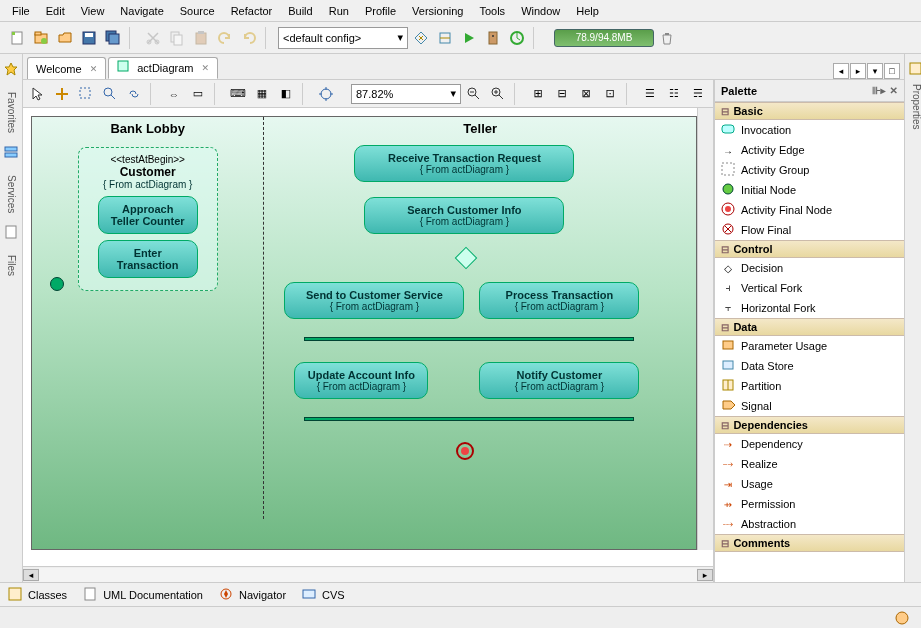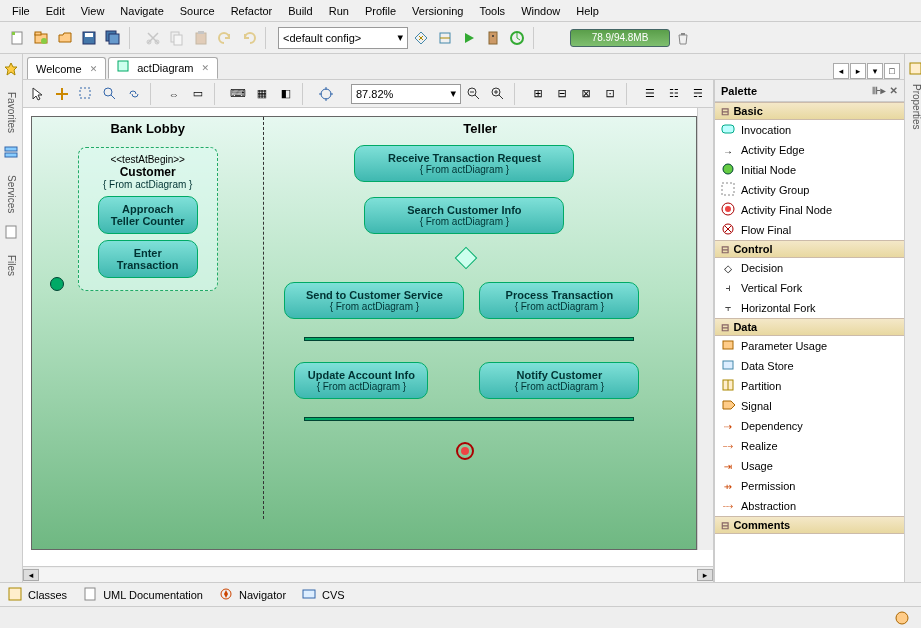--- a/index.html
+++ b/index.html
@@ -8,21 +8,21 @@
   
   .menubar { height: 22px; background: #f0f0f0; display: flex; align-items: center; padding: 0 4px; border-bottom: 1px solid #ccc; }
   .menubar span { padding: 3px 8px; cursor: default; }
   
   
   .toolbar { height: 32px; background: #f0f0f0; display: flex; align-items: center; padding: 2px 6px; border-bottom: 1px solid #ccc; gap: 2px; }
   .tbtn { width: 22px; height: 22px; display: inline-flex; align-items: center; justify-content: center; border: 1px solid transparent; border-radius: 2px; cursor: pointer; }
   .tsep { width: 8px; height: 22px; border-left: 1px solid #ccc; margin: 0 3px; }
   .configbox { height: 22px; width: 130px; border: 1px solid #999; background: #fff; display: inline-flex; align-items: center; padding: 0 4px; font-size: 11px; }
   .configbox .dd { margin-left: auto; }
-  .membar { width: 100px; height: 18px; background: linear-gradient(#5a9e4a,#7fbf6f); border: 1px solid #466; border-radius: 3px; color: #fff; font-size: 10px; display: flex; align-items: center; justify-content: center; margin-left: 24px; }
+  .membar { width: 100px; height: 18px; background: linear-gradient(#5a9e4a,#7fbf6f); border: 1px solid #466; border-radius: 3px; color: #fff; font-size: 10px; display: flex; align-items: center; justify-content: center; margin-left: 8px; }
   
   
   .main { display: flex; height: 528px; }
   .leftrail { width: 24px; background: #eee; border-right: 1px solid #ccc; display: flex; flex-direction: column; align-items: center; padding-top: 4px; gap: 8px; }
   .rightrail { width: 24px; background: #eee; border-left: 1px solid #ccc; display: flex; flex-direction: column; align-items: center; padding-top: 4px; }
   .rail-lbl { writing-mode: vertical-rl; font-size: 10px; color: #555; margin-top: 4px; cursor: pointer; }
   
   .center { flex: 1; display: flex; flex-direction: column; }
   .tabbar { height: 26px; background: #eee; display: flex; align-items: flex-end; padding: 0 4px; border-bottom: 1px solid #ccc; }
   .tab { height: 22px; background: #fff; border: 1px solid #aaa; border-bottom: none; border-radius: 3px 3px 0 0; padding: 3px 8px; display: flex; align-items: center; gap: 4px; margin-right: 2px; font-size: 11px; cursor: pointer; }
@@ -398,32 +398,32 @@
             </span>
             <span>Invocation</span>
           </div>
         <div class="pal-item">
             <span class="pal-ico">→</span>
             <span>Activity Edge</span>
           </div>
         <div class="pal-item">
             <span class="pal-ico">
               <svg>
+                <rect x="1" y="1" width="12" height="12" fill="none" stroke="#888" stroke-dasharray="2"></rect>
+              </svg>
+            </span>
+            <span>Activity Group</span>
+          </div>
+        <div class="pal-item">
+            <span class="pal-ico">
+              <svg>
                 <circle cx="7" cy="7" r="5" fill="#6c4" stroke="#043"></circle>
               </svg>
             </span>
             <span>Initial Node</span>
-          </div>
-        <div class="pal-item">
-            <span class="pal-ico">
-              <svg>
-                <rect x="1" y="1" width="12" height="12" fill="none" stroke="#888" stroke-dasharray="2"></rect>
-              </svg>
-            </span>
-            <span>Activity Group</span>
           </div>
         <div class="pal-item">
             <span class="pal-ico">
               <svg>
                 <circle cx="7" cy="7" r="6" fill="none" stroke="#a00"></circle>
                 <circle cx="7" cy="7" r="3" fill="#e44"></circle>
               </svg>
             </span>
             <span>Activity Final Node</span>
           </div>
@@ -483,20 +483,23 @@
           </div>
         <div class="pal-item">
             <span class="pal-ico">
               <svg>
                 <path d="M2 3 L10 3 L14 7 L10 11 L2 11 Z" fill="#fc8" stroke="#a60"></path>
               </svg>
             </span>
             <span>Signal</span>
           </div>
 
+        <div class="pal-group">
+            <span>Dependencies</span>
+          </div>
         <div class="pal-item">
             <span class="pal-ico" style="color:#c40">⇢</span>
             <span>Dependency</span>
           </div>
         <div class="pal-item">
             <span class="pal-ico" style="color:#c40">⤍</span>
             <span>Realize</span>
           </div>
         <div class="pal-item">
             <span class="pal-ico" style="color:#c40">⇥</span>

